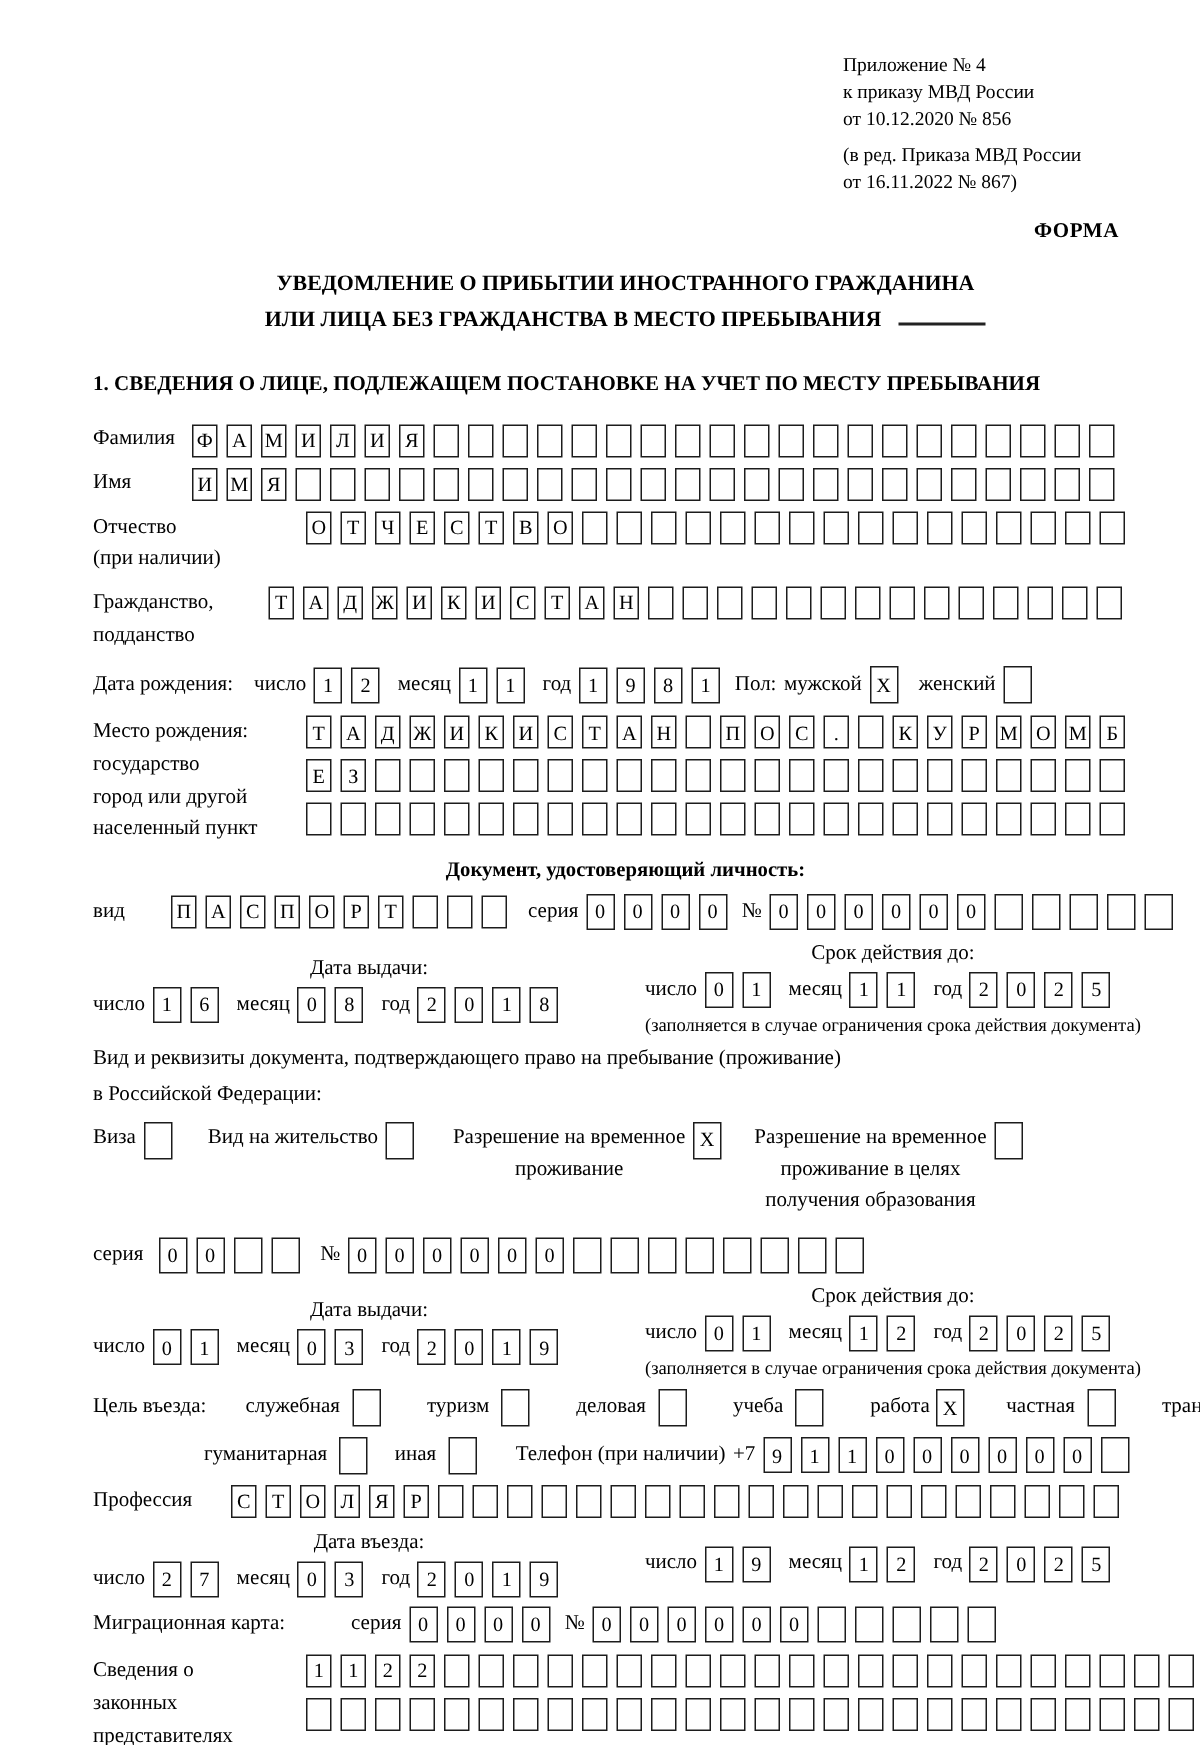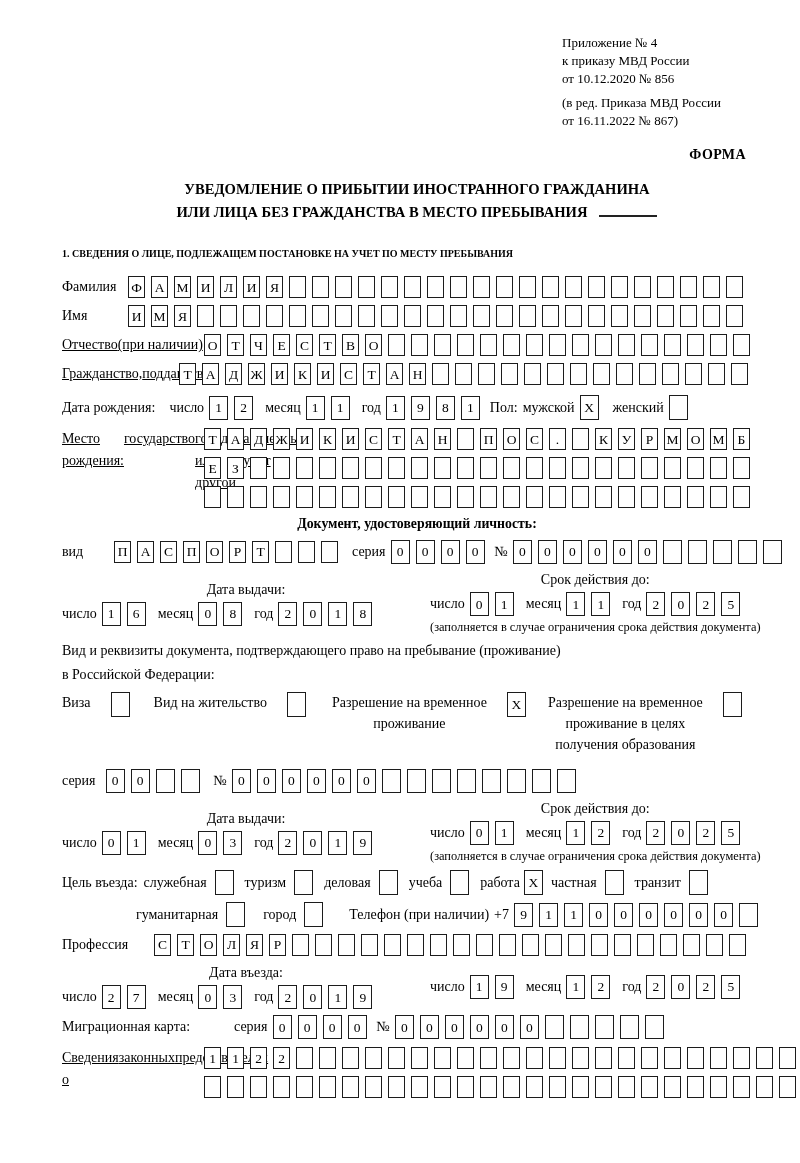--- a/index.html
+++ b/index.html
@@ -8,26 +8,26 @@
     background:#fff;color:#000;
     padding:34px 28px 24px 62px;
     font-family:"Liberation Serif","DejaVu Serif",serif;
     font-size:14px;line-height:1.3;
   }
   .appendix{margin-left:auto;width:210px;font-size:13px;line-height:1.4;}
   .appendix .ed-first{margin-top:5px;}
   .forma{text-align:right;padding-right:26px;font-weight:bold;margin-top:16px;letter-spacing:.4px;}
   .title{text-align:center;font-weight:bold;font-size:14.6px;line-height:1.55;margin-top:14px;}
   .t-underline{display:inline-block;width:58px;border-bottom:2px solid #222;margin-left:12px;vertical-align:baseline;height:14px;}
-  .sec-heading{font-weight:bold;font-size:10px;margin-top:24px;margin-bottom:16px;}
+  .sec-heading{font-weight:bold;font-size:14px;margin-top:24px;margin-bottom:16px;}
   .row{display:flex;align-items:center;margin-bottom:7px;}
   .row.top{align-items:flex-start;}
   .lbl{flex:none;}
   .w65{width:66px;} .w117{width:117px;} .w142{width:142px;}
-  .stack{display:flex;flex-direction:row;line-height:1.55;text-decoration:underline;}
+  .stack{display:flex;flex-direction:column;line-height:1.55;}
   .stackrows{display:flex;flex-direction:column;gap:7px;}
   .cells{display:inline-flex;gap:6px;flex:none;align-items:center;}
   .cell{
     box-sizing:border-box;flex:none;width:17px;height:22px;
     border:1.5px solid #1c1c1c;background:#fff;
     display:inline-flex;align-items:center;justify-content:center;
     font-size:13.5px;
   }
   .cells.d .cell{width:19px;height:24px;}
   .cells.chk .cell{width:19px;height:25px;}
@@ -37,21 +37,21 @@
   .daterow{display:flex;align-items:center;margin:4px 0 6px;}
   .dcol1{width:368px;flex:none;}
   .dcol2{flex:none;}
   .dhead{text-align:center;margin-bottom:3px;}
   .dline{display:flex;align-items:center;}
   .dlbl{margin-right:5px;}
   .gap{width:12px;flex:none;}
   .dnote{font-size:12.4px;margin-top:3px;white-space:nowrap;}
   .pline{margin:4px 0 6px;}
   .optrow{display:flex;align-items:flex-start;margin:8px 0 14px;}
-  .opt{display:inline-flex;align-items:flex-start;gap:20px;}
+  .opt{display:inline-flex;align-items:flex-start;gap:5px;}
   .optlines{display:flex;flex-direction:column;text-align:center;line-height:1.5;}
   .pitem{display:inline-flex;align-items:center;gap:8px;margin-right:11px;}
   .indent{padding-left:74px;}
 </style>
 </head>
 <body>
 
 <div class="page">
 
   <div class="appendix">
@@ -531,21 +531,21 @@
             <span class="cell">2</span>
             <span class="cell">0</span>
             <span class="cell">2</span>
             <span class="cell">5</span>
           </span>
       </div>
       <div class="dnote">(заполняется в случае ограничения срока действия документа)</div>
     </div>
   </div>
 
-  <div class="row" style="margin-top:4px;">
+  <div class="row" style="margin-top:4px;gap:20px;">
     <span class="lbl mr6">Цель въезда:</span>
     <span class="pitem">
         <span>служебная</span>
         <span class="cells chk">
           <span class="cell"></span>
         </span>
       </span>
     <span class="pitem">
         <span>туризм</span>
         <span class="cells chk">
@@ -585,21 +585,21 @@
   </div>
 
   <div class="row indent">
     <span class="pitem" style="margin-right:18px;">
         <span>гуманитарная</span>
         <span class="cells chk">
           <span class="cell"></span>
         </span>
       </span>
     <span class="pitem" style="margin-right:26px;">
-        <span>город</span>
+        <span>иная</span>
         <span class="cells chk">
           <span class="cell"></span>
         </span>
       </span>
     <span class="dlbl mr14">Телефон (при наличии)</span>
     <span class="dlbl">+7</span>
     <span class="cells d">
         <span class="cell">9</span>
         <span class="cell">1</span>
         <span class="cell">1</span>

